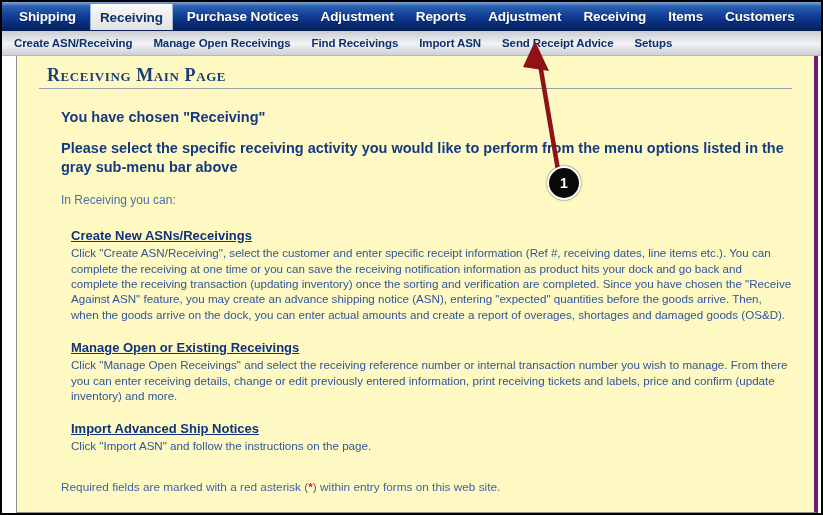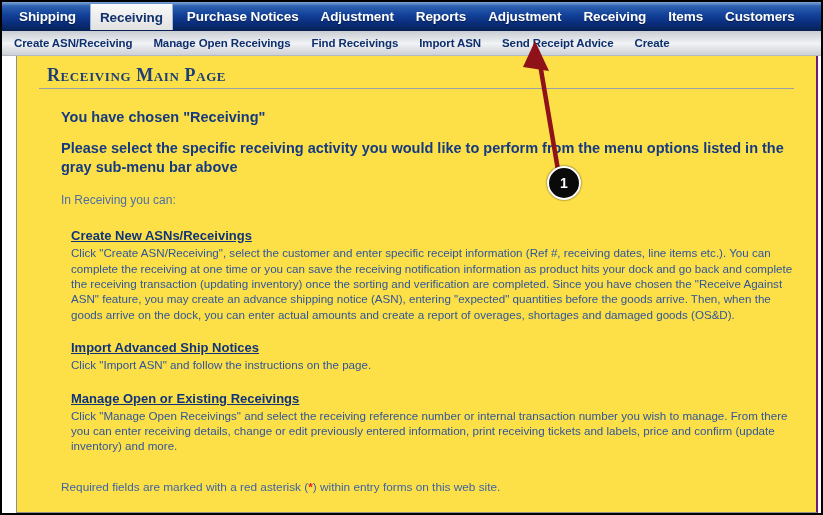--- a/index.html
+++ b/index.html
@@ -94,23 +94,23 @@
 
   
   #panel {
     position: absolute;
     left: 14px;
     top: 54px;
     width: 802px;
     height: 457px;
     box-sizing: border-box;
     border-left: 1px solid #8d8f93;
-    border-right: 2px solid #701a75;
+    border-right: 4px solid #701a75;
     border-bottom: 1px solid #8d8f93;
-    background: #fde047;
+    background: #fef9c3;
     padding: 0 22px;
   }
 
   #page-title {
     font-family: "Liberation Serif", serif;
     color: #1d3f77;
     font-size: 18px;
     font-weight: bold;
     font-variant: small-caps;
     letter-spacing: 0.6px;
@@ -241,21 +241,21 @@
     <div class="subitem">
       <span>Find Receivings</span>
     </div>
     <div class="subitem">
       <span>Import ASN</span>
     </div>
     <div class="subitem">
       <span>Send Receipt Advice</span>
     </div>
     <div class="subitem">
-      <span>Create</span>
+      <span>Setups</span>
     </div>
   </div>
 
   <div id="panel">
 
     <div id="page-title">Receiving Main Page</div>
     <div id="title-rule"></div>
 
     <div class="content">
 
@@ -264,27 +264,27 @@
       <h2 class="blue-head two-line">Please select the specific receiving activity you would like to perform from the menu options listed in the gray sub-menu bar above</h2>
 
       <p class="lead">In Receiving you can:</p>
 
       <div class="section">
         <a class="sec-link">Create New ASNs/Receivings</a>
         <p class="sec-body">Click "Create ASN/Receiving", select the customer and enter specific receipt information (Ref #, receiving dates, line items etc.). You can complete the receiving at one time or you can save the receiving notification information as product hits your dock and go back and complete the receiving transaction (updating inventory) once the sorting and verification are completed. Since you have chosen the "Receive Against ASN" feature, you may create an advance shipping notice (ASN), entering "expected" quantities before the goods arrive. Then, when the goods arrive on the dock, you can enter actual amounts and create a report of overages, shortages and damaged goods (OS&amp;D).</p>
       </div>
 
       <div class="section">
+        <a class="sec-link">Manage Open or Existing Receivings</a>
+        <p class="sec-body">Click "Manage Open Receivings" and select the receiving reference number or internal transaction number you wish to manage. From there you can enter receiving details, change or edit previously entered information, print receiving tickets and labels, price and confirm (update inventory) and more.</p>
+      </div>
+
+      <div class="section">
         <a class="sec-link">Import Advanced Ship Notices</a>
         <p class="sec-body">Click "Import ASN" and follow the instructions on the page.</p>
-      </div>
-
-      <div class="section">
-        <a class="sec-link">Manage Open or Existing Receivings</a>
-        <p class="sec-body">Click "Manage Open Receivings" and select the receiving reference number or internal transaction number you wish to manage. From there you can enter receiving details, change or edit previously entered information, print receiving tickets and labels, price and confirm (update inventory) and more.</p>
       </div>
 
       <div class="footnote">
         <span>Required fields are marked with a red asterisk (</span><span class="star">*</span><span>) within entry forms on this web site.</span>
       </div>
 
     </div>
   </div>
 
   <svg id="annotation" viewBox="0 0 823 515" xmlns="http://www.w3.org/2000/svg">

